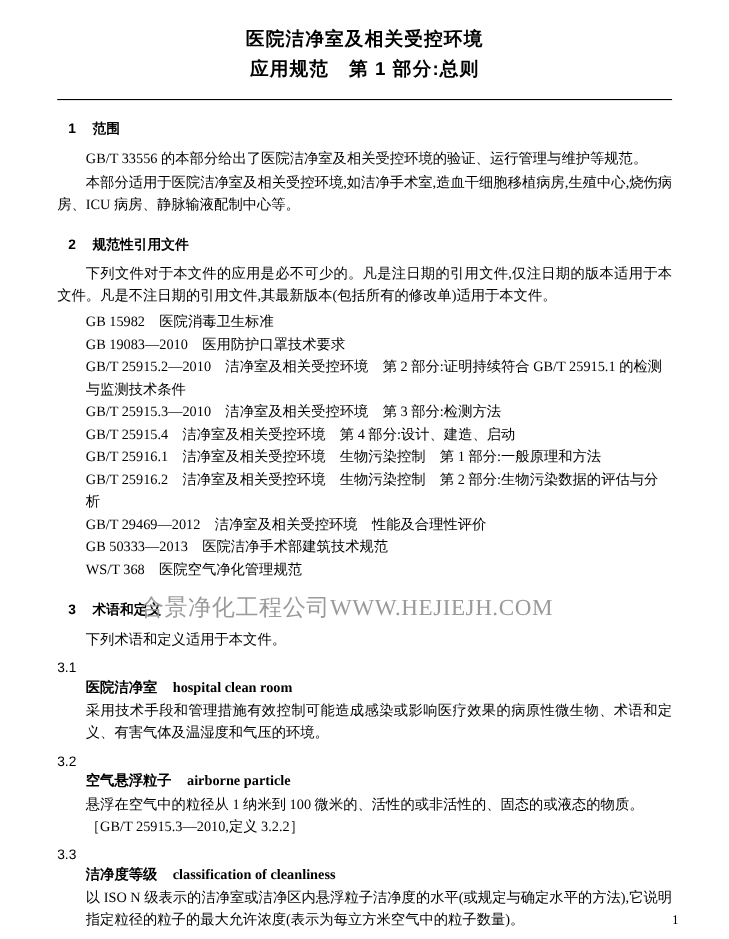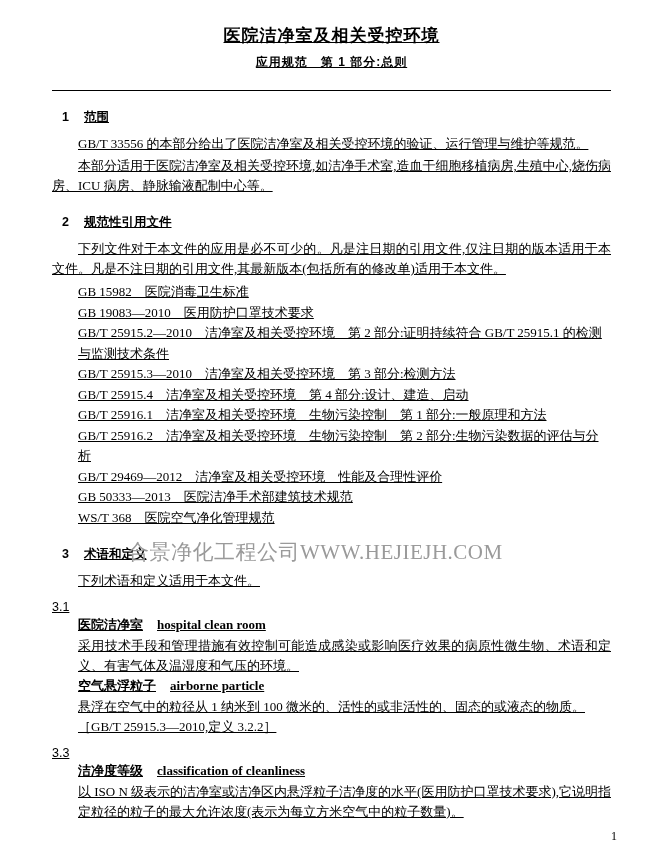--- a/index.html
+++ b/index.html
@@ -14,37 +14,36 @@
     font-family: "Liberation Serif", serif;
     color: #000000;
     overflow: hidden;
   }
   .page {
     position: relative;
     width: 663px;
     height: 854px;
     box-sizing: border-box;
     padding: 18px 52px 0 52px;
-    text-decoration: underline;
   }
   .title-block {
     text-align: center;
     margin-top: 4px;
   }
   .title-line {
     font-family: "Liberation Sans", sans-serif;
     font-weight: bold;
     font-size: 17px;
     letter-spacing: 1px;
     line-height: 27px;
   }
   .title-line2 {
     font-family: "Liberation Sans", sans-serif;
     font-weight: bold;
-    font-size: 12px;
+    font-size: 17px;
     letter-spacing: 1px;
     line-height: 27px;
   }
   .rule {
     border: none;
     border-top: 1px solid #000;
     margin: 14px 0 0 0;
     height: 0;
   }
   .section-head {
@@ -166,29 +165,30 @@
     <span class="num">3</span><span>术语和定义</span>
   </div>
   <p class="body indent">下列术语和定义适用于本文件。</p>
 
   <div class="term-num">3.1</div>
   <p class="term-line">
     <span class="term-cn">医院洁净室</span><span class="term-en">hospital clean room</span>
   </p>
   <p class="term-def">采用技术手段和管理措施有效控制可能造成感染或影响医疗效果的病原性微生物、术语和定义、有害气体及温湿度和气压的环境。</p>
 
+  <div class="term-num">3.2</div>
   <p class="term-line">
     <span class="term-cn">空气悬浮粒子</span><span class="term-en">airborne particle</span>
   </p>
   <p class="term-def">悬浮在空气中的粒径从 1 纳米到 100 微米的、活性的或非活性的、固态的或液态的物质。</p>
   <p class="term-def">［GB/T 25915.3—2010,定义 3.2.2］</p>
 
   <div class="term-num">3.3</div>
   <p class="term-line">
     <span class="term-cn">洁净度等级</span><span class="term-en">classification of cleanliness</span>
   </p>
-  <p class="term-def">以 ISO N 级表示的洁净室或洁净区内悬浮粒子洁净度的水平(医用防护口罩技术要求),它说明指定粒径的粒子的最大允许浓度(表示为每立方米空气中的粒子数量)。</p>
+  <p class="term-def">以 ISO N 级表示的洁净室或洁净区内悬浮粒子洁净度的水平(或规定与确定水平的方法),它说明指定粒径的粒子的最大允许浓度(表示为每立方米空气中的粒子数量)。</p>
 
   <div class="watermark">合景净化工程公司WWW.HEJIEJH.COM</div>
 
   <div class="page-number">1</div>
 
 </div>
 
 </body></html>

